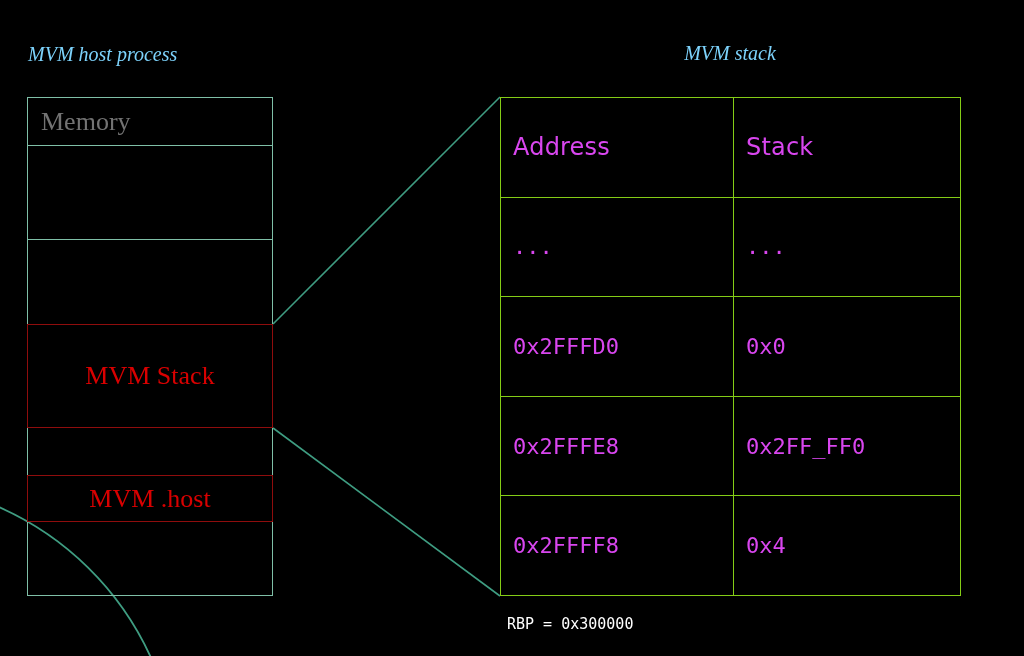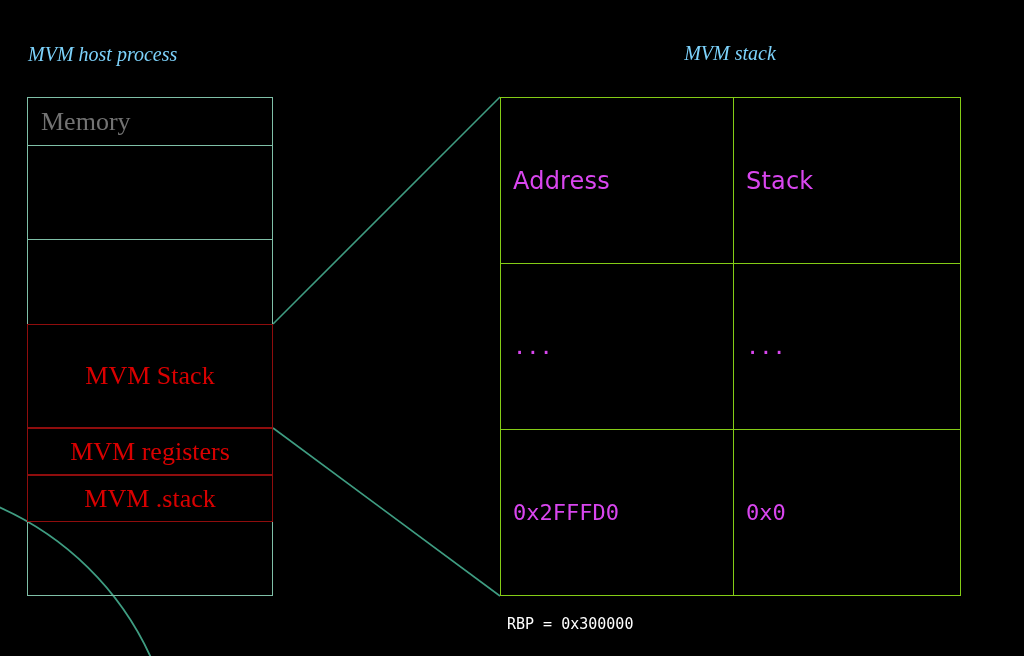--- a/index.html
+++ b/index.html
@@ -160,26 +160,23 @@
 
     <div class="host-seg seg-white" id="seg-blank1">
       <span class="lbl"></span>
     </div>
 
 
     <div class="host-seg seg-red" id="seg-mvmstack">
       <span class="lbl">MVM Stack</span>
     </div>
 
-    <div class="host-seg seg-red" id="seg-mvmreg">
-      <span class="lbl">MVM registers</span>
-    </div>
 
     <div class="host-seg seg-red" id="seg-mvmrdata">
-      <span class="lbl">MVM .stack</span>
+      <span class="lbl">MVM .host</span>
     </div>
 
     <div class="host-seg seg-white" id="seg-blank2">
       <span class="lbl"></span>
     </div>
 
   </div>
 
   <table class="stack-table">
     <colgroup>
@@ -192,18 +189,26 @@
           <td class="head">Stack</td>
         </tr>
         <tr>
           <td>...</td>
           <td>...</td>
         </tr>
         <tr>
           <td>0x2FFFD0</td>
           <td>0x0</td>
         </tr>
+        <tr>
+          <td>0x2FFFE8</td>
+          <td>0x2FF_FF0</td>
+        </tr>
+        <tr>
+          <td>0x2FFFF8</td>
+          <td>0x4</td>
+        </tr>
       </tbody>
   </table>
 
   <div id="rbp-line">RBP = 0x300000</div>
 
 </div>
 
 </body></html>

